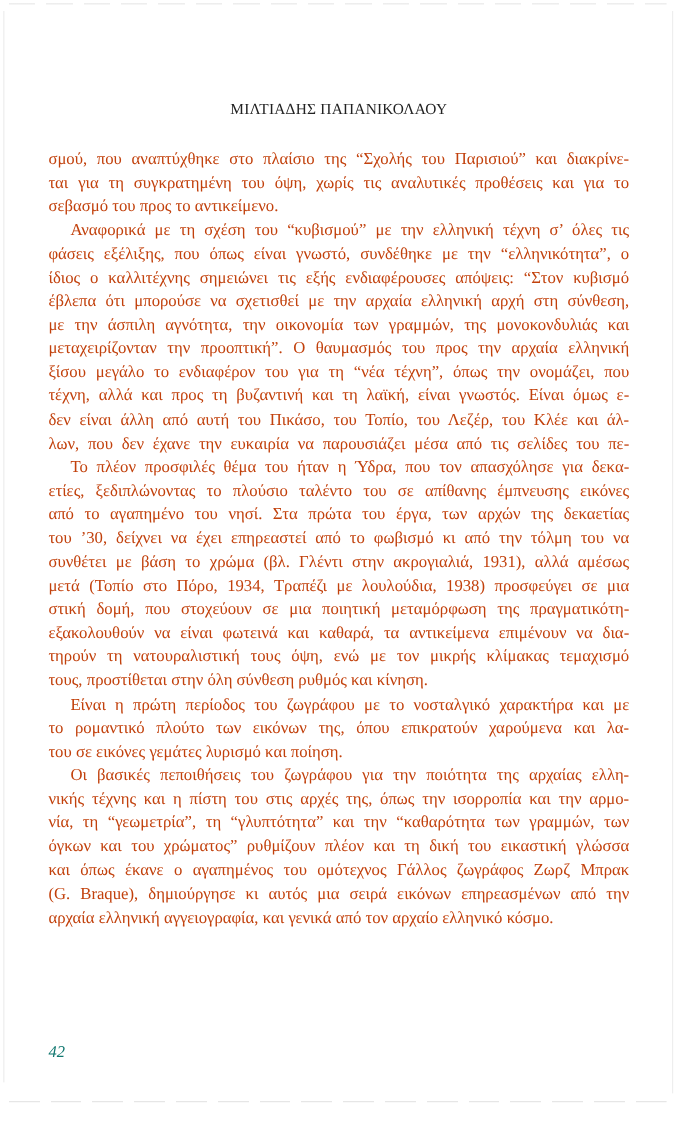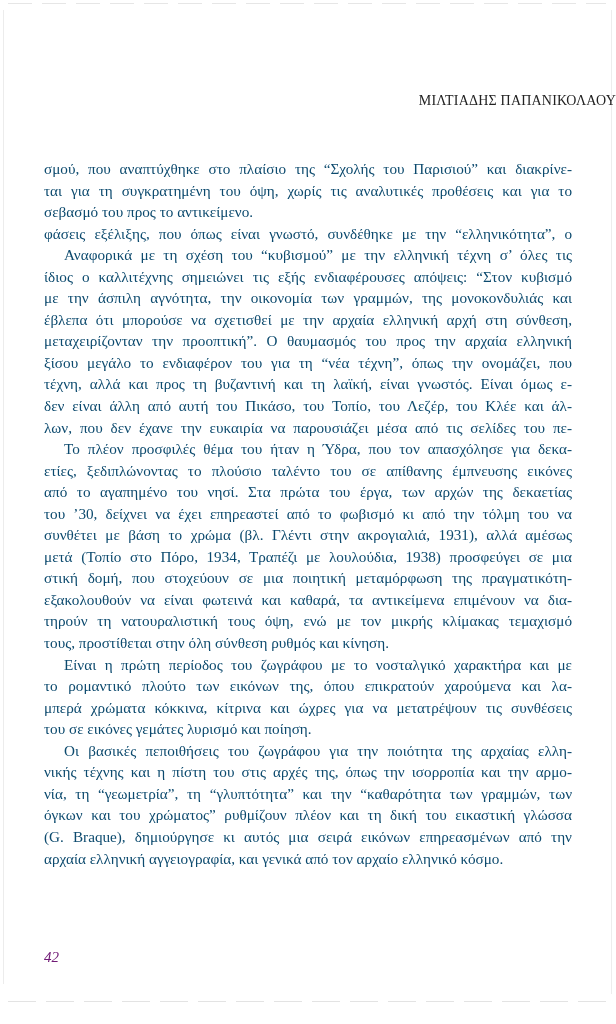--- a/index.html
+++ b/index.html
@@ -37,35 +37,34 @@
     position: absolute;
     left: 8px; right: 10px; bottom: 22px;
     height: 1px;
     background: repeating-linear-gradient(90deg, #e3e3e3 0 28px, transparent 28px 38px);
   }
   .running-head {
     position: absolute;
     top: 93px;
     left: 0;
     width: 616px;
-    text-align: right;
+    text-align: center;
     font-size: 14px;
     letter-spacing: 0.2px;
     color: #222;
   }
   .body-text {
     position: absolute;
     top: 134px;
     left: 44px;
     width: 528px;
     font-size: 15.2px;
     line-height: 21.55px;
     text-align: justify;
-    color: #0c4a6e;
-    margin-top: 24px;
+    color: #c2410c;
   }
   .body-text p {
     margin: 0;
     text-indent: 0;
   }
   .line {
     display: block;
     text-align: justify;
     text-align-last: justify;
     white-space: nowrap;
@@ -73,21 +72,21 @@
   }
   .line.last {
     text-align-last: left;
   }
   .page-number {
     position: absolute;
     top: 949px;
     left: 44px;
     font-size: 15px;
     font-style: italic;
-    color: #701a75;
+    color: #0f766e;
   }
 </style>
 </head>
 <body>
 
 <div class="page-edge-top"></div>
 <div class="page-edge-left"></div>
 <div class="page-edge-right"></div>
 <div class="page-edge-bottom"></div>
 
@@ -95,25 +94,25 @@
 
 <div class="body-text">
 
   <p>
     <span class="line">σμού, που αναπτύχθηκε στο πλαίσιο της “Σχολής του Παρισιού” και διακρίνε-</span>
     <span class="line">ται για τη συγκρατημένη του όψη, χωρίς τις αναλυτικές προθέσεις και για το</span>
     <span class="line last">σεβασμό του προς το αντικείμενο.</span>
   </p>
 
   <p>
+    <span class="line" style="padding-left:20px">Αναφορικά με τη σχέση του “κυβισμού” με την ελληνική τέχνη σ’ όλες τις</span>
     <span class="line">φάσεις εξέλιξης, που όπως είναι γνωστό, συνδέθηκε με την “ελληνικότητα”, ο</span>
-    <span class="line" style="padding-left:20px">Αναφορικά με τη σχέση του “κυβισμού” με την ελληνική τέχνη σ’ όλες τις</span>
     <span class="line">ίδιος ο καλλιτέχνης σημειώνει τις εξής ενδιαφέρουσες απόψεις: “Στον κυβισμό</span>
+    <span class="line">έβλεπα ότι μπορούσε να σχετισθεί με την αρχαία ελληνική αρχή στη σύνθεση,</span>
     <span class="line">με την άσπιλη αγνότητα, την οικονομία των γραμμών, της μονοκονδυλιάς και</span>
-    <span class="line">έβλεπα ότι μπορούσε να σχετισθεί με την αρχαία ελληνική αρχή στη σύνθεση,</span>
     <span class="line">μεταχειρίζονταν την προοπτική”. Ο θαυμασμός του προς την αρχαία ελληνική</span>
     <span class="line">ξίσου μεγάλο το ενδιαφέρον του για τη “νέα τέχνη”, όπως την ονομάζει, που</span>
     <span class="line">τέχνη, αλλά και προς τη βυζαντινή και τη λαϊκή, είναι γνωστός. Είναι όμως ε-</span>
     <span class="line">δεν είναι άλλη από αυτή του Πικάσο, του Τοπίο, του Λεζέρ, του Κλέε και άλ-</span>
     <span class="line">λων, που δεν έχανε την ευκαιρία να παρουσιάζει μέσα από τις σελίδες του πε-</span>
   </p>
 
   <p>
     <span class="line" style="padding-left:20px">Το πλέον προσφιλές θέμα του ήταν η Ύδρα, που τον απασχόλησε για δεκα-</span>
     <span class="line">ετίες, ξεδιπλώνοντας το πλούσιο ταλέντο του σε απίθανης έμπνευσης εικόνες</span>
@@ -123,27 +122,27 @@
     <span class="line">μετά (Τοπίο στο Πόρο, 1934, Τραπέζι με λουλούδια, 1938) προσφεύγει σε μια</span>
     <span class="line">στική δομή, που στοχεύουν σε μια ποιητική μεταμόρφωση της πραγματικότη-</span>
     <span class="line">εξακολουθούν να είναι φωτεινά και καθαρά, τα αντικείμενα επιμένουν να δια-</span>
     <span class="line">τηρούν τη νατουραλιστική τους όψη, ενώ με τον μικρής κλίμακας τεμαχισμό</span>
     <span class="line last">τους, προστίθεται στην όλη σύνθεση ρυθμός και κίνηση.</span>
   </p>
 
   <p>
     <span class="line" style="padding-left:20px">Είναι η πρώτη περίοδος του ζωγράφου με το νοσταλγικό χαρακτήρα και με</span>
     <span class="line">το ρομαντικό πλούτο των εικόνων της, όπου επικρατούν χαρούμενα και λα-</span>
-    <span class="line">μπερά χρώματα κόκκινα, κίτρινα και ώχρες για να μετατρέψουν τις συνθέσεις</span>
     <span class="line last">του σε εικόνες γεμάτες λυρισμό και ποίηση.</span>
   </p>
 
   <p>
     <span class="line" style="padding-left:20px">Οι βασικές πεποιθήσεις του ζωγράφου για την ποιότητα της αρχαίας ελλη-</span>
     <span class="line">νικής τέχνης και η πίστη του στις αρχές της, όπως την ισορροπία και την αρμο-</span>
     <span class="line">νία, τη “γεωμετρία”, τη “γλυπτότητα” και την “καθαρότητα των γραμμών, των</span>
     <span class="line">όγκων και του χρώματος” ρυθμίζουν πλέον και τη δική του εικαστική γλώσσα</span>
+    <span class="line">και όπως έκανε ο αγαπημένος του ομότεχνος Γάλλος ζωγράφος Ζωρζ Μπρακ</span>
     <span class="line">(G. Braque), δημιούργησε κι αυτός μια σειρά εικόνων επηρεασμένων από την</span>
     <span class="line last">αρχαία ελληνική αγγειογραφία, και γενικά από τον αρχαίο ελληνικό κόσμο.</span>
   </p>
 </div>
 
 <div class="page-number">42</div>
 
 </body></html>

